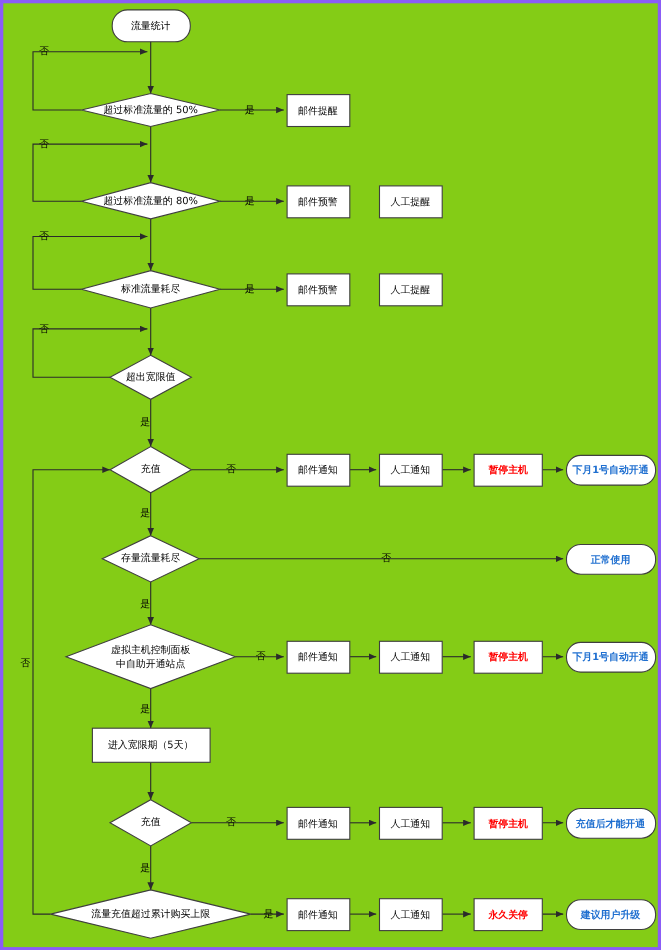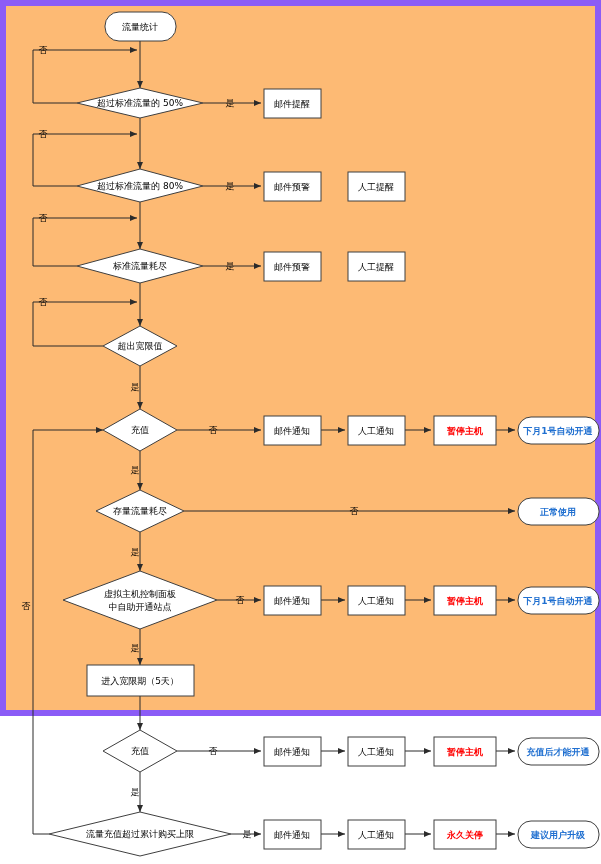--- a/index.html
+++ b/index.html
@@ -1,19 +1,19 @@
 <!DOCTYPE html>
 <html><head>
 <meta charset="utf-8">
 <style>
   html,body{margin:0;padding:0;background:#ffffff;}
   body{width:601px;height:864px;overflow:hidden;
        font-family:"DejaVu Sans","Liberation Sans",sans-serif;}
-  #frame{position:relative;width:601px;height:716px;box-sizing:border-box;
-         border:6px solid #8b5cf6;background:#fdba74;}
+  #frame{position:relative;width:601px;height:864px;box-sizing:border-box;
+         border:3px solid #8b5cf6;background:#84cc16;}
   svg{display:block;}
   .nodeText{font-family:"DejaVu Sans","Liberation Sans",sans-serif;
             font-size:9px;fill:#000000;text-anchor:middle;dominant-baseline:middle;}
   .nodeText.red{fill:#ff0000;font-weight:bold;}
   .nodeText.blue{fill:#1f6fd0;font-weight:bold;}
   .edgeLabel{font-family:"DejaVu Sans","Liberation Sans",sans-serif;
              font-size:9px;fill:#000000;text-anchor:middle;dominant-baseline:middle;}
   .shape{fill:#ffffff;stroke:#3f3f3f;stroke-width:1;}
   .rounded{fill:#ffffff;stroke:#3f3f3f;stroke-width:1;}
   .edge{stroke:#2b2b2b;stroke-width:1;fill:none;}

